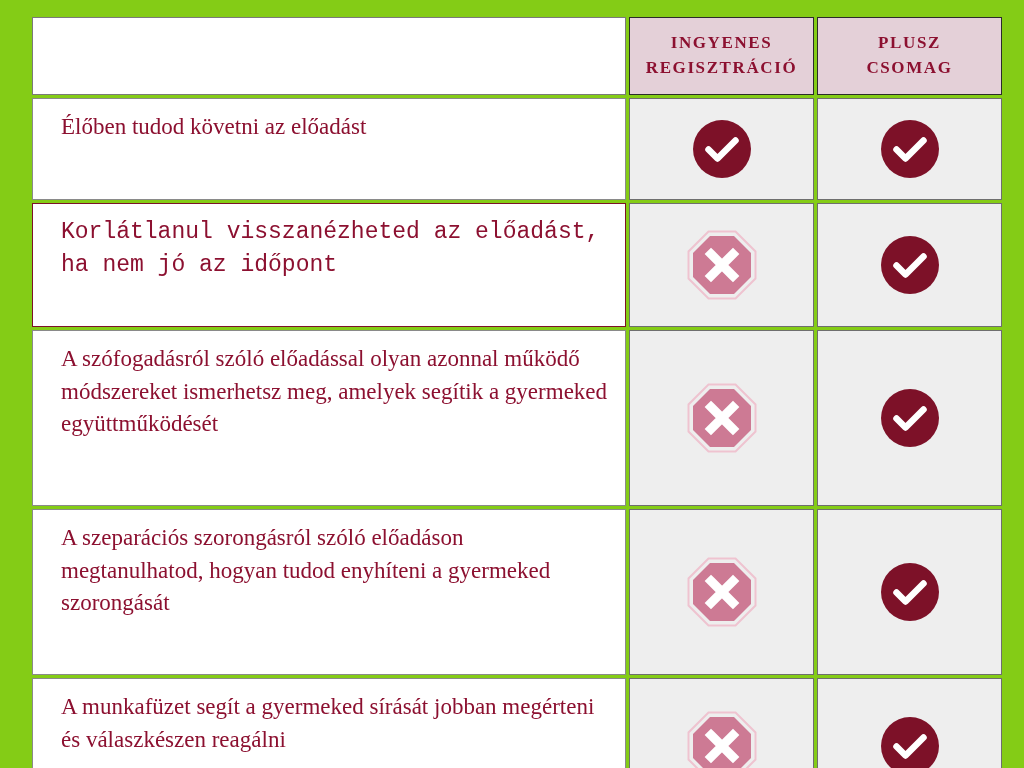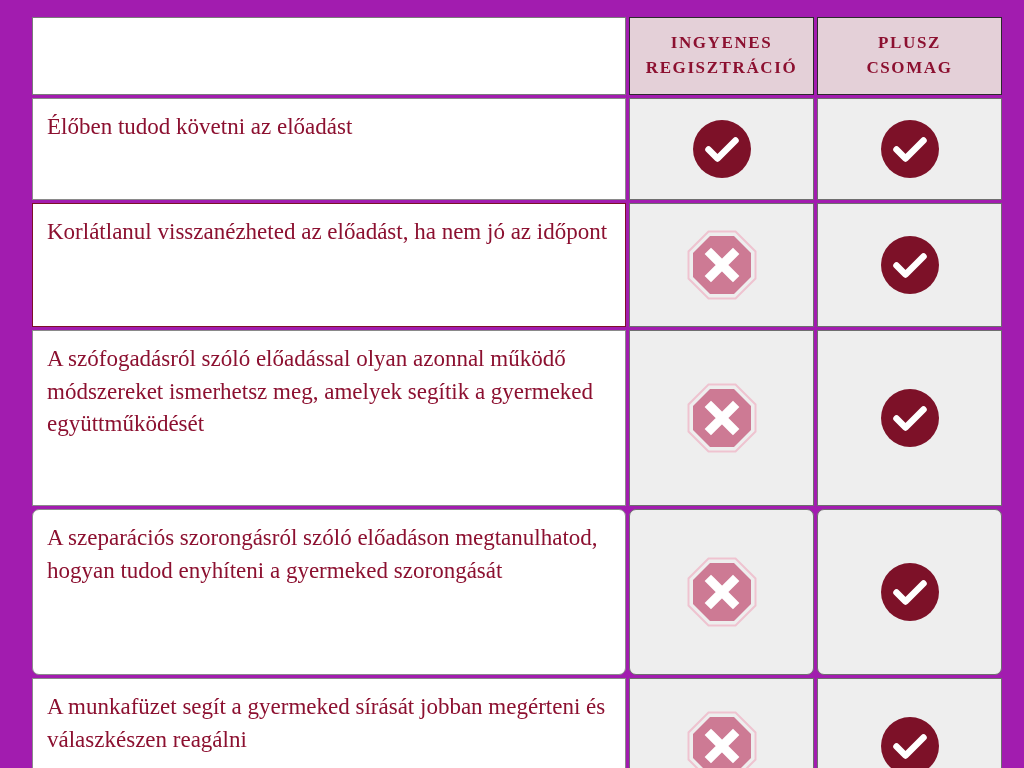--- a/index.html
+++ b/index.html
@@ -9,21 +9,21 @@
     height: 768px;
     background: #ffffff;
     font-family: "Liberation Serif", "DejaVu Serif", serif;
   }
 
   #page {
     position: relative;
     width: 1024px;
     height: 768px;
     overflow: hidden;
-    background: #a21caf;
+    background: #84cc16;
   }
 
   .compare-table {
     position: absolute;
     left: 29px;
     top: 14px;
     width: 966px;
     border-collapse: separate;
     border-spacing: 3px 3px;
     table-layout: fixed;
@@ -55,21 +55,21 @@
     padding: 0 6px;
   }
 
   
   .feat {
     background: #ffffff;
     border: 1px solid #8a8a8a;
     color: #8c1030;
     font-size: 23px;
     line-height: 1.42;
-    padding: 12px 14px 12px 14px;
+    padding: 12px 14px 12px 28px;
     vertical-align: top;
   }
 
   .feat.highlight {
     border: 1px solid #7d1128;
   }
 
   
   .iconcell {
     background: #eeeeee;
@@ -81,23 +81,23 @@
 
   .icon-wrap {
     display: flex;
     align-items: center;
     justify-content: center;
     width: 100%;
   }
 
   
   tr.r1 .feat, tr.r1 .iconcell { height: 76px; }
-  tr.r2 .feat, tr.r2 .iconcell { height: 98px; }
+  tr.r2 .feat, tr.r2 .iconcell { height: 98px; font-family: Liberation Mono, monospace; }
   tr.r3 .feat, tr.r3 .iconcell { height: 150px; margin-top: 36px; }
-  tr.r4 .feat, tr.r4 .iconcell { height: 140px; border-radius: 7px; }
+  tr.r4 .feat, tr.r4 .iconcell { height: 140px; }
   tr.r5 .feat, tr.r5 .iconcell { height: 110px; }
 
   
   .ic { display: block; }
 </style>
 </head>
 <body>
 
 <div id="page">
 

